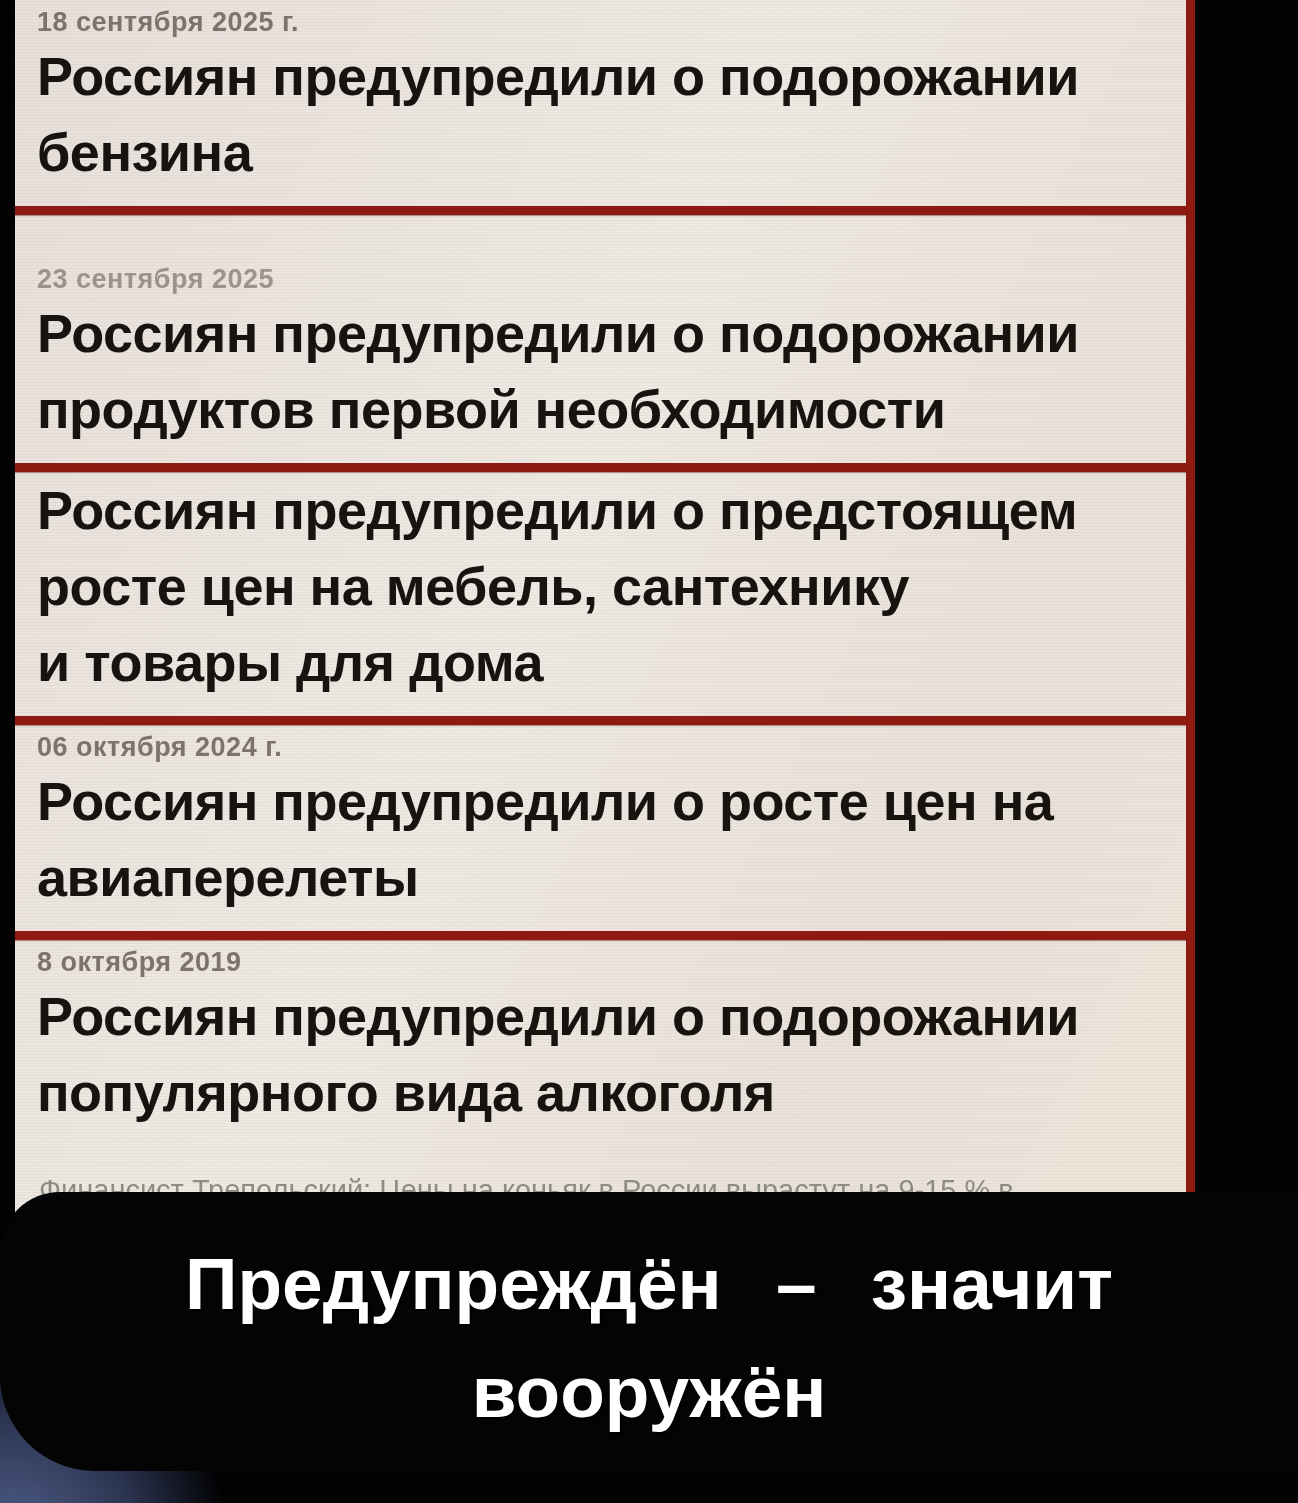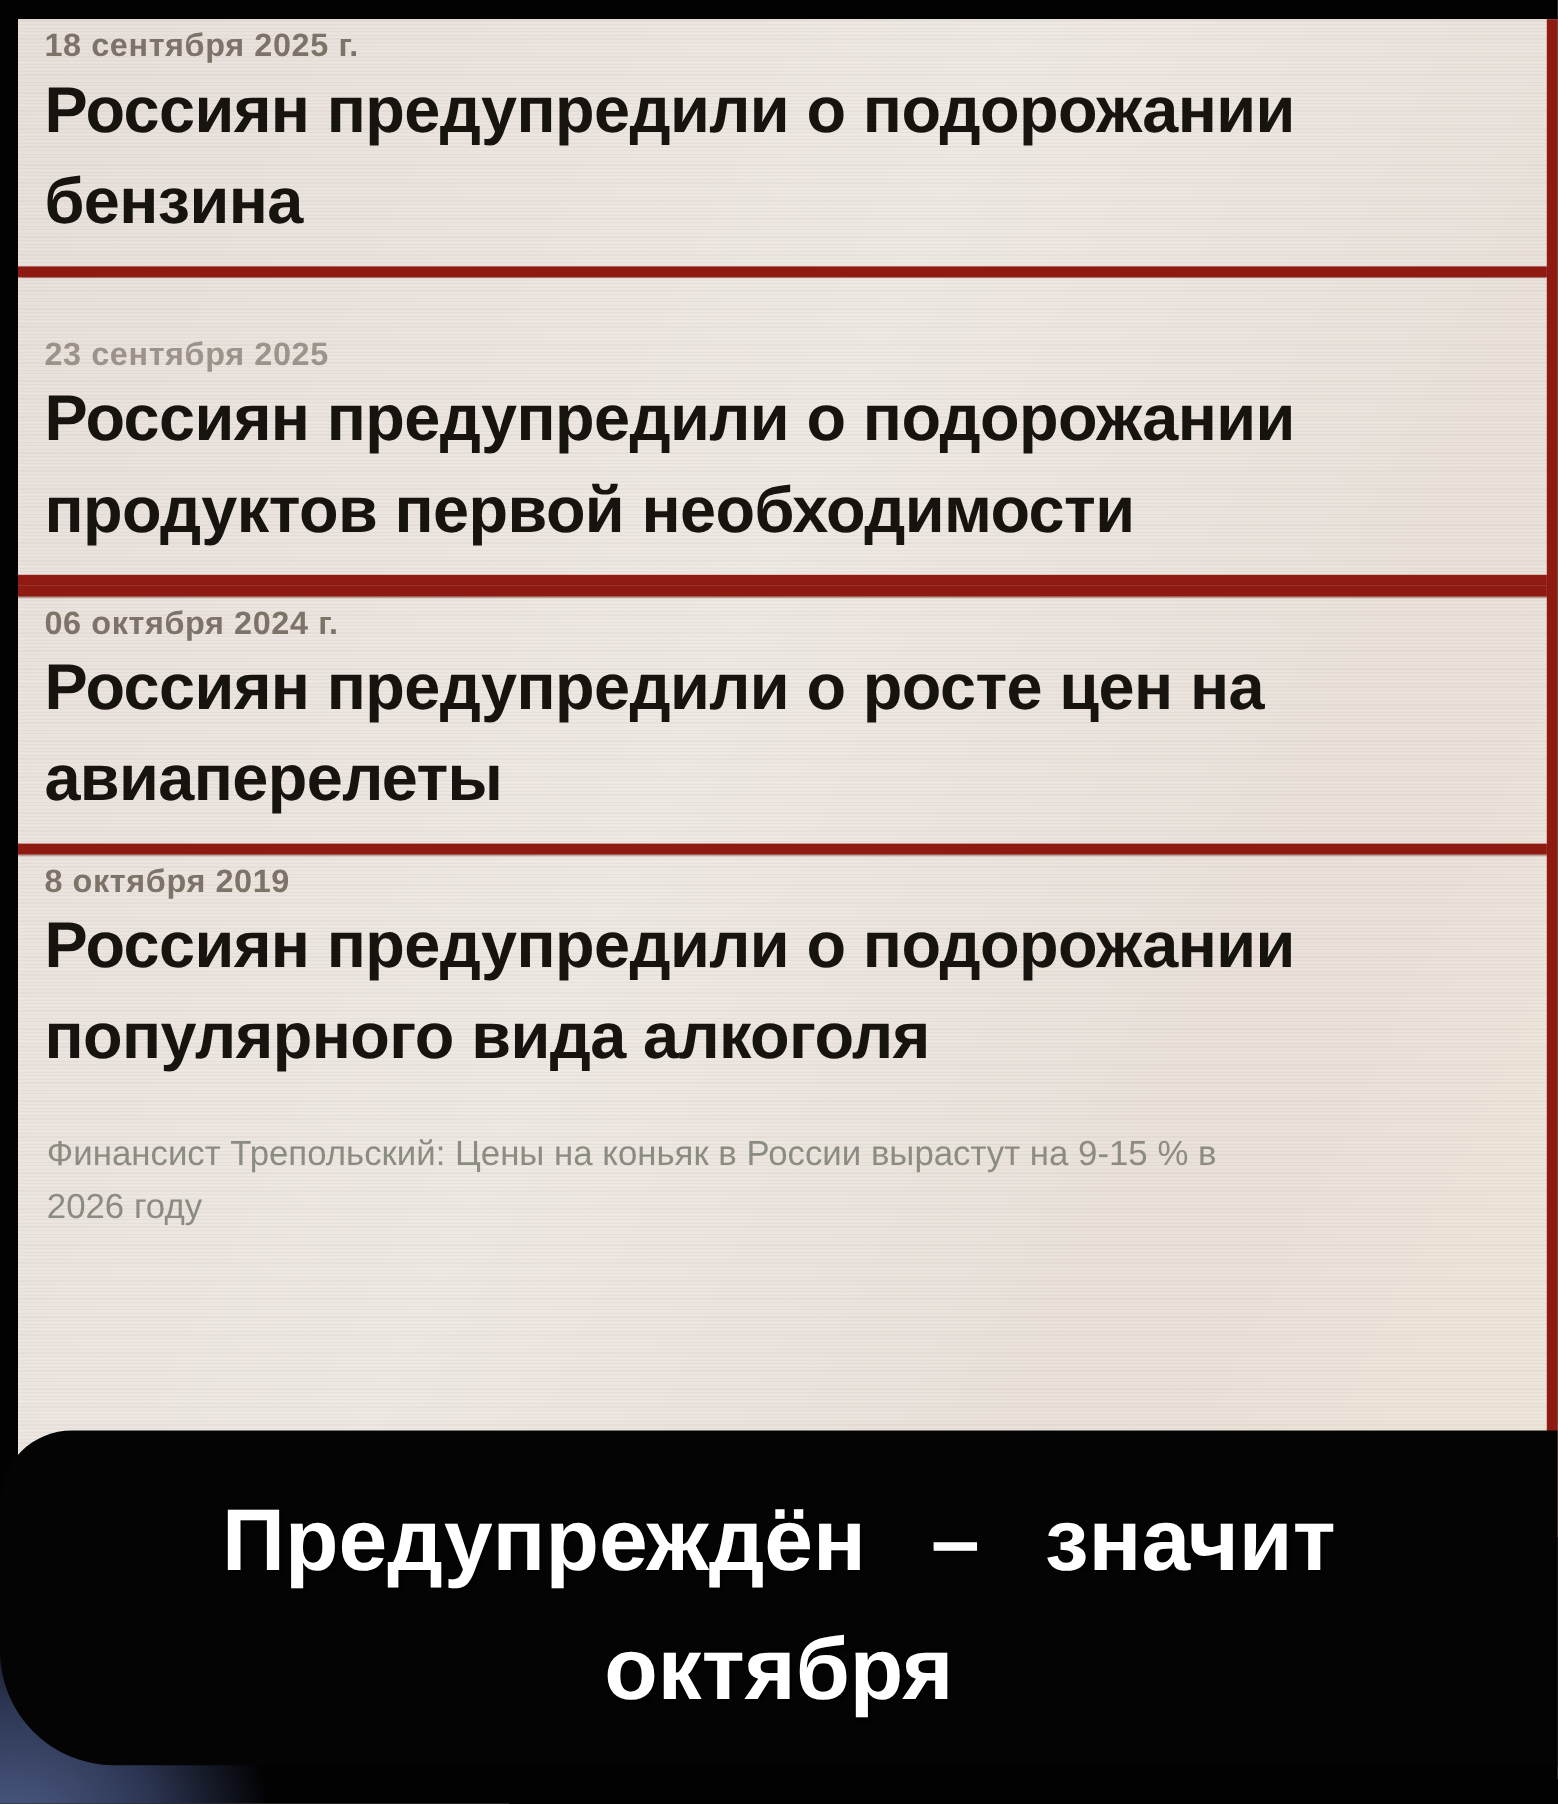--- a/index.html
+++ b/index.html
@@ -25,22 +25,22 @@
     bottom: -60px;
     width: 260px;
     height: 240px;
     background: radial-gradient(circle at 20% 90%, #51608a 0%, #2c3552 40%, rgba(5,6,10,0) 72%);
     z-index: 0;
   }
   
   .screen {
     position: absolute;
     left: 15px;
-    top: 16px;
-    width: 1283px;
+    top: 0;
+    width: 1180px;
     height: 1265px;
     background-color: #eae3de;
     background-image:
       repeating-linear-gradient(0deg, rgba(90,80,70,0.05) 0px, rgba(90,80,70,0.05) 1px, rgba(255,255,255,0) 1px, rgba(255,255,255,0) 3px),
       linear-gradient(115deg, #e7dfda 0%, #efe9e3 45%, #e9e1da 75%, #efe6da 100%);
     border-right: 9px solid #8e1a12;
     box-sizing: border-box;
     z-index: 1;
   }
   .feed {
@@ -129,20 +129,23 @@
       <div class="divider"></div>
 
       <div class="news-item">
         <div class="date">23 сентября 2025</div>
         <div class="headline">Россиян предупредили о подорожании
 продуктов первой необходимости</div>
       </div>
       <div class="divider"></div>
 
       <div class="news-item">
+        <div class="headline">Россиян предупредили о предстоящем
+росте цен на мебель, сантехнику
+и товары для дома</div>
       </div>
       <div class="divider"></div>
 
       <div class="news-item">
         <div class="date">06 октября 2024 г.</div>
         <div class="headline">Россиян предупредили о росте цен на
 авиаперелеты</div>
       </div>
       <div class="divider"></div>
 
@@ -153,15 +156,15 @@
       </div>
 
       <div class="footnote">Финансист Трепольский: Цены на коньяк в России вырастут на 9-15 % в
 2026 году</div>
 
     </div>
   </div>
 
   <div class="banner">
     <div class="banner-line first">Предупреждён – значит</div>
-    <div class="banner-line">октября</div>
+    <div class="banner-line">вооружён</div>
   </div>
 </div>
 
 </body></html>

